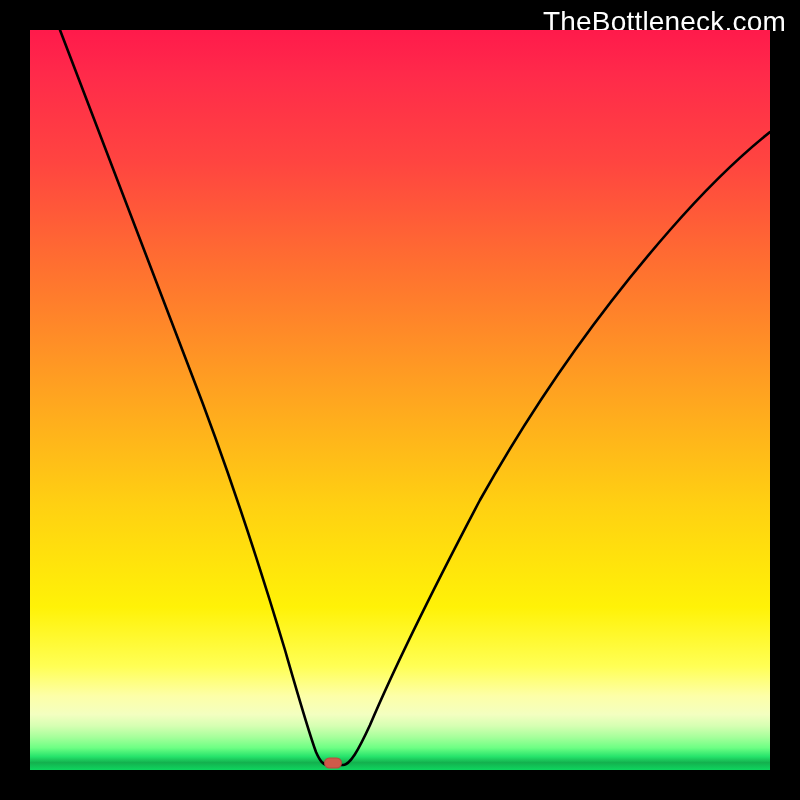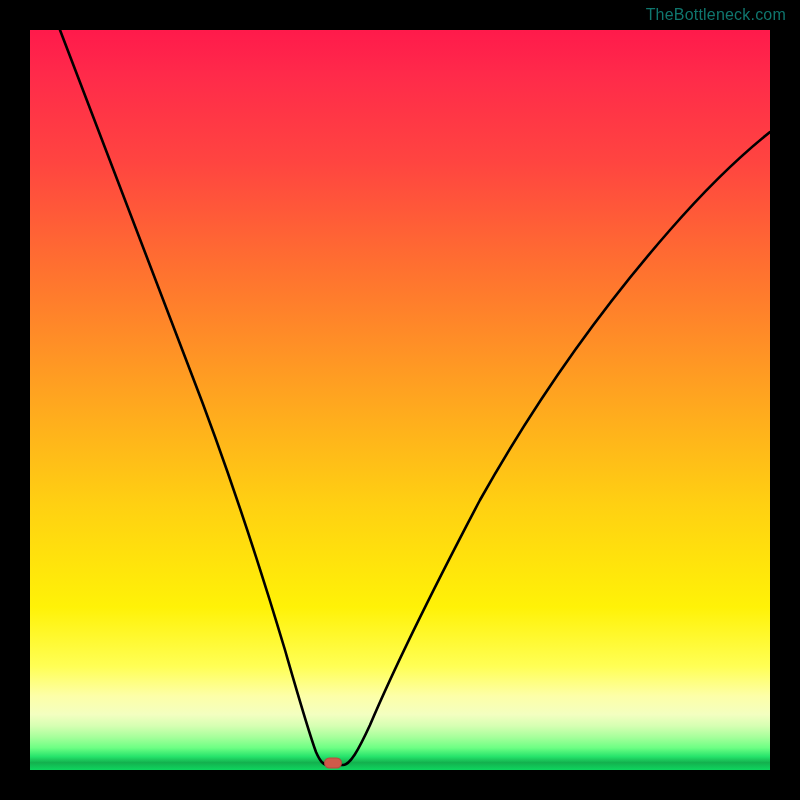--- a/index.html
+++ b/index.html
@@ -63,22 +63,22 @@
     height: 11px;
     background: #cf5a4a;
     border-radius: 6px;
     transform: translate(-50%, -50%);
     box-shadow: inset 0 0 0 1px rgba(0,0,0,0.15);
   }
   .watermark {
     position: absolute;
     top: 6px;
     right: 14px;
-    color: #0f766e;
-    font-size: 16px;
+    color: #ffffff;
+    font-size: 28px;
     font-weight: 400;
     letter-spacing: 0.2px;
     user-select: none;
   }
 </style>
 </head>
 <body>
 
 <div class="frame">
 

